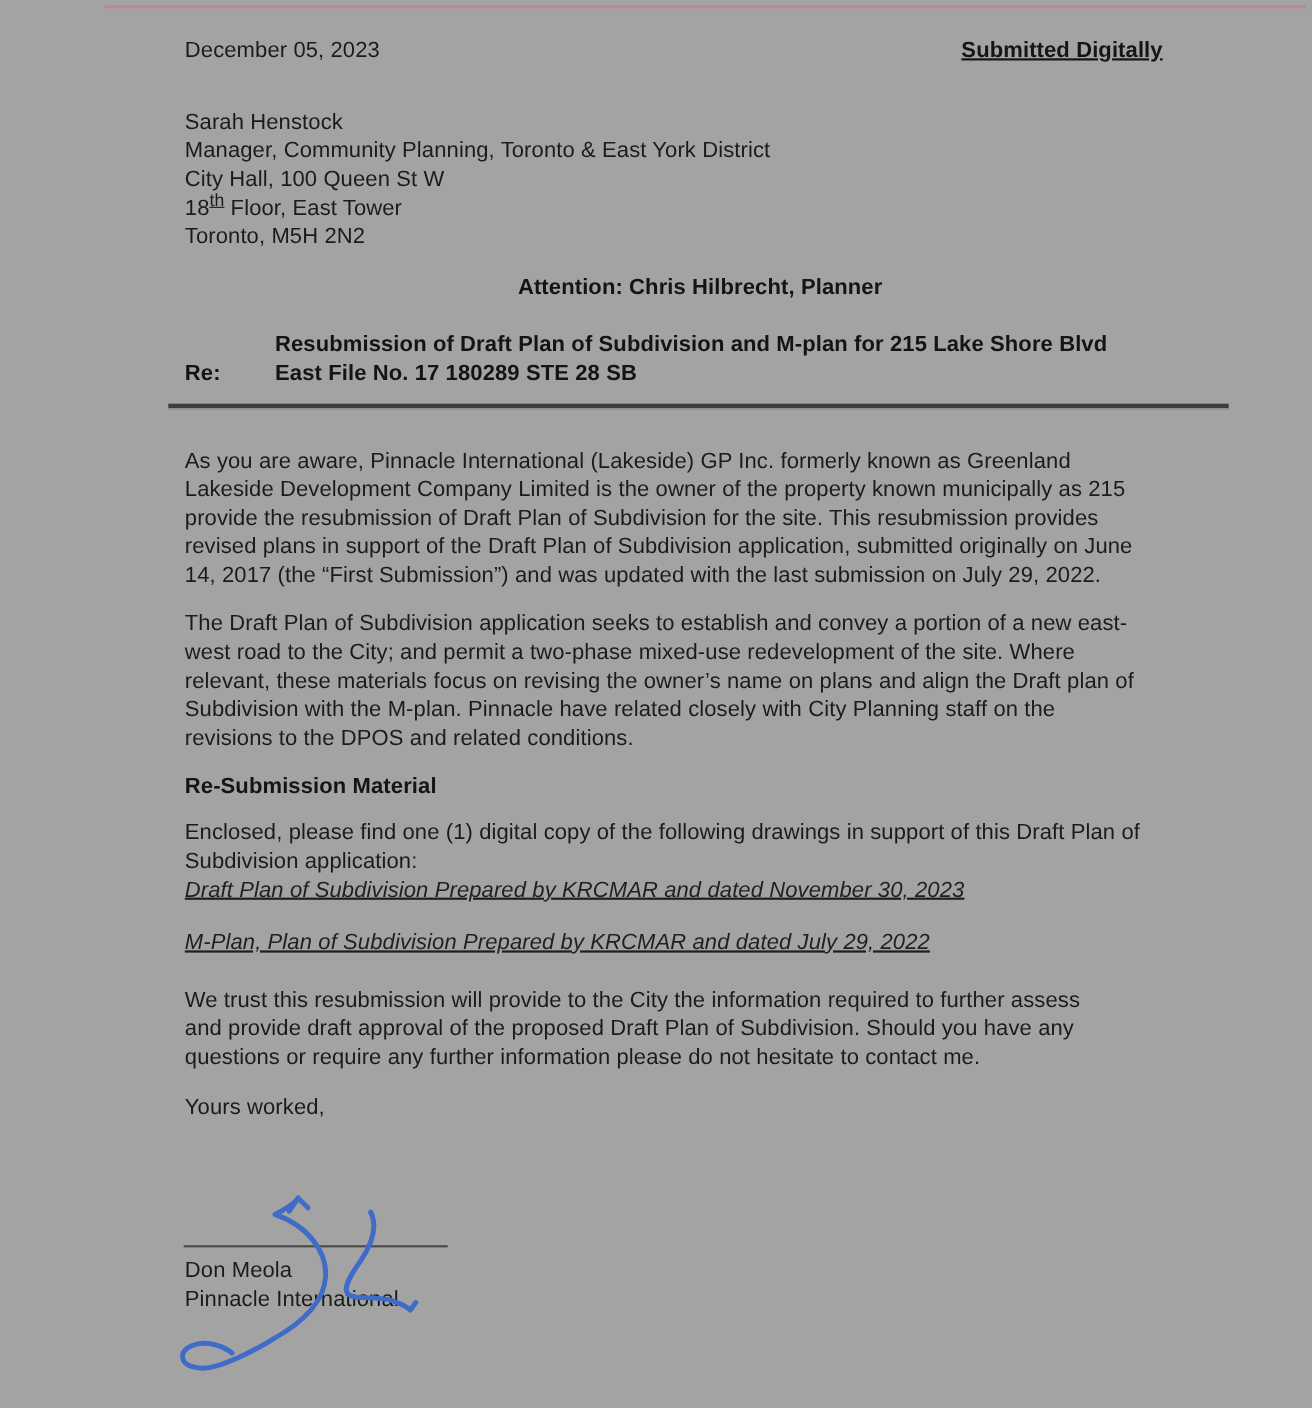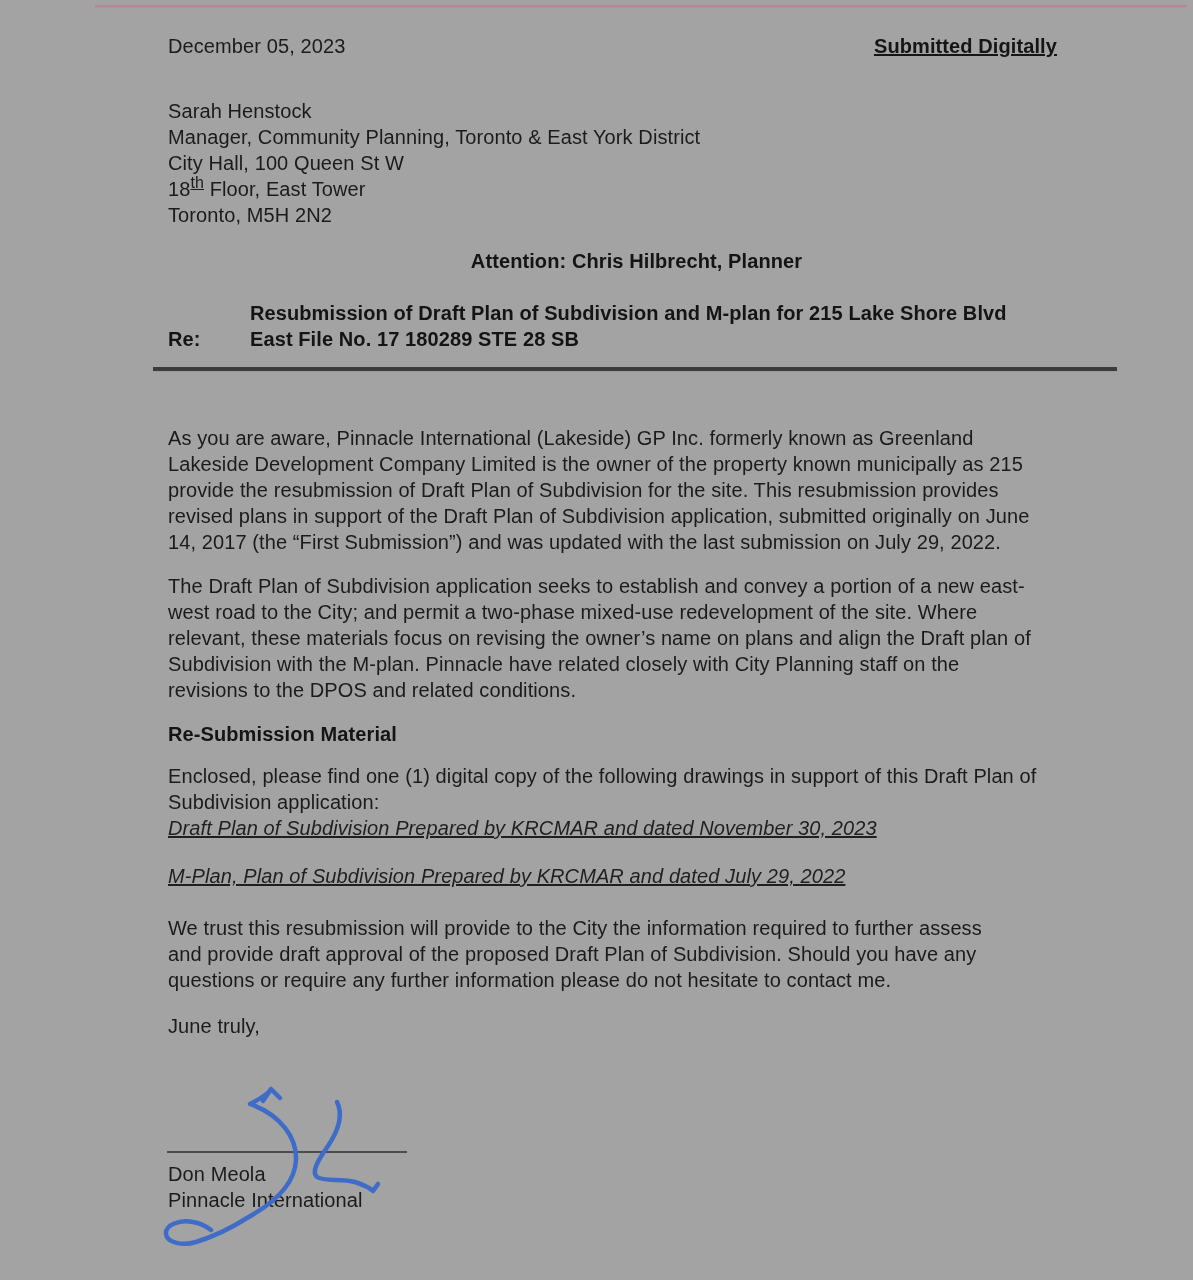--- a/index.html
+++ b/index.html
@@ -48,21 +48,21 @@
   .attention { margin-top: 20px; font-weight: bold; color: #141414; text-align: center; }
   .re-block { margin-top: 26px; display: flex; font-weight: bold; color: #141414; align-items: flex-end; }
   .re-label { width: 82px; flex: 0 0 82px; }
   .divider {
     margin-top: 15px;
     margin-left: -15px;
     width: 964px; height: 4px;
     background: #3c3c3c;
     border-bottom: 1px solid #9a9a9a;
   }
-  .p1 { margin-top: 53px; }
+  .p1 { margin-top: 34px; }
   .p2 { margin-top: 18px; }
   .section-heading { margin-top: 18px; font-weight: bold; color: #141414; }
   .p3 { margin-top: 16px; }
   .enclosure {
     font-style: italic;
     text-decoration: underline;
     width: fit-content;
     color: #1f1f1f;
   }
   .enc1 { }
@@ -146,21 +146,21 @@
     <div class="enclosure enc1 line">Draft Plan of Subdivision Prepared by KRCMAR and dated November 30, 2023</div>
 
     <div class="enclosure enc2 line">M-Plan, Plan of Subdivision Prepared by KRCMAR and dated July 29, 2022</div>
 
     <div class="p4">
         <div class="line">We trust this resubmission will provide to the City the information required to further assess</div>
         <div class="line">and provide draft approval of the proposed Draft Plan of Subdivision. Should you have any</div>
         <div class="line">questions or require any further information please do not hesitate to contact me.</div>
       </div>
 
-    <div class="closing line">June truly,</div>
+    <div class="closing line">Yours worked,</div>
 
     <div class="sig-space"></div>
 
     <div class="sig-line"></div>
 
     <div class="sig-name line">Don Meola</div>
     <div class="line">Pinnacle International</div>
 
   </div>
 

